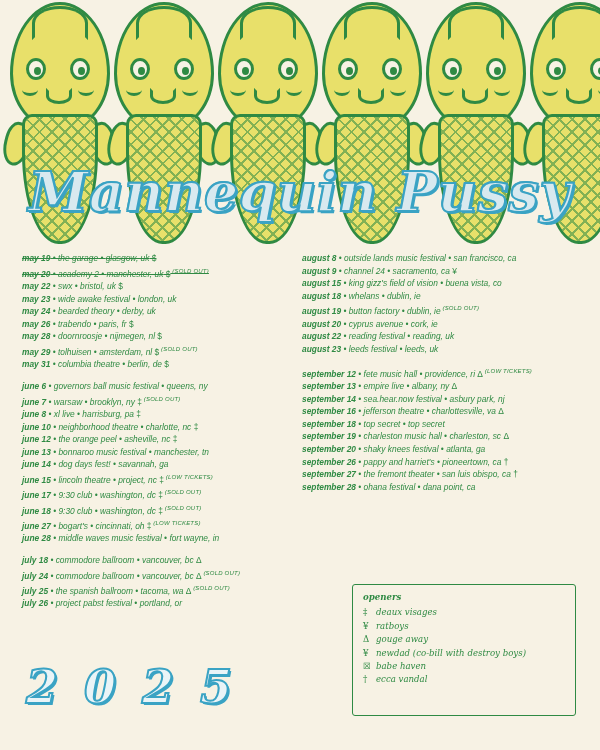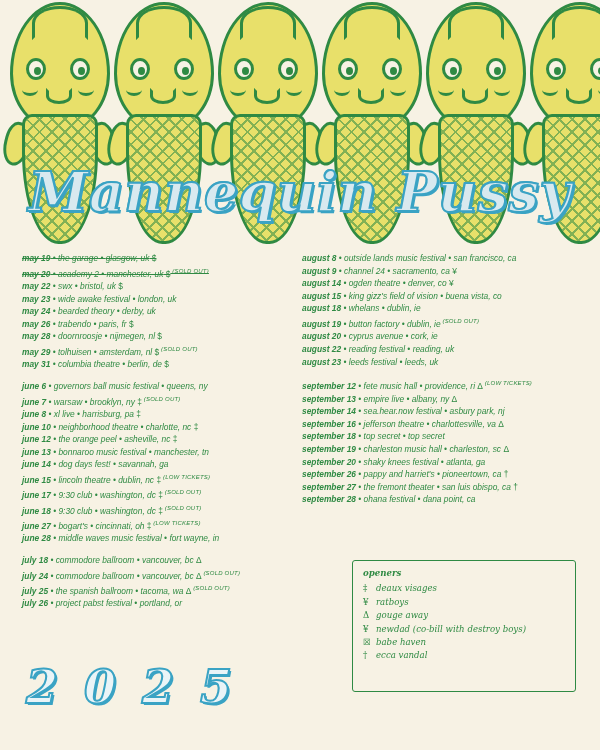--- a/index.html
+++ b/index.html
@@ -211,21 +211,21 @@
     letter-spacing: 26px;
     color: #eaf4f7;
     -webkit-text-stroke: 2px #3aa3c4;
     text-shadow: 2px 2px 0 #3aa3c4;
   }
 
   
   .openers {
     position: absolute;
     left: 352px;
-    top: 560px;
+    top: 584px;
     width: 224px;
     height: 132px;
     border: 1.5px solid #2f8a43;
     border-radius: 3px;
     box-sizing: border-box;
     padding: 6px 10px;
     color: #2f8a43;
     font-size: 8.6px;
     line-height: 13.4px;
     font-style: italic;
@@ -348,38 +348,37 @@
           <div class="row"><span class="date">may 31</span><span> • </span><span>columbia theatre</span><span> • </span><span>berlin, de</span><span class="sym"> $</span></div>
         </div>
         <div class="group">
           <div class="row"><span class="date">june 6</span><span> • </span><span>governors ball music festival</span><span> • </span><span>queens, ny</span></div>
           <div class="row"><span class="date">june 7</span><span> • </span><span>warsaw</span><span> • </span><span>brooklyn, ny</span><span class="sym"> ‡</span><span class="tag"> (SOLD OUT)</span></div>
           <div class="row"><span class="date">june 8</span><span> • </span><span>xl live</span><span> • </span><span>harrisburg, pa</span><span class="sym"> ‡</span></div>
           <div class="row"><span class="date">june 10</span><span> • </span><span>neighborhood theatre</span><span> • </span><span>charlotte, nc</span><span class="sym"> ‡</span></div>
           <div class="row"><span class="date">june 12</span><span> • </span><span>the orange peel</span><span> • </span><span>asheville, nc</span><span class="sym"> ‡</span></div>
           <div class="row"><span class="date">june 13</span><span> • </span><span>bonnaroo music festival</span><span> • </span><span>manchester, tn</span></div>
           <div class="row"><span class="date">june 14</span><span> • </span><span>dog days fest!</span><span> • </span><span>savannah, ga</span></div>
-          <div class="row"><span class="date">june 15</span><span> • </span><span>lincoln theatre</span><span> • </span><span>dublin, nc</span><span class="sym"> ‡</span><span class="tag"> (LOW TICKETS)</span></div>
+          <div class="row"><span class="date">june 15</span><span> • </span><span>lincoln theatre</span><span> • </span><span>project, nc</span><span class="sym"> ‡</span><span class="tag"> (LOW TICKETS)</span></div>
           <div class="row"><span class="date">june 17</span><span> • </span><span>9:30 club</span><span> • </span><span>washington, dc</span><span class="sym"> ‡</span><span class="tag"> (SOLD OUT)</span></div>
           <div class="row"><span class="date">june 18</span><span> • </span><span>9:30 club</span><span> • </span><span>washington, dc</span><span class="sym"> ‡</span><span class="tag"> (SOLD OUT)</span></div>
           <div class="row"><span class="date">june 27</span><span> • </span><span>bogart's</span><span> • </span><span>cincinnati, oh</span><span class="sym"> ‡</span><span class="tag"> (LOW TICKETS)</span></div>
           <div class="row"><span class="date">june 28</span><span> • </span><span>middle waves music festival</span><span> • </span><span>fort wayne, in</span></div>
         </div>
         <div class="group">
           <div class="row"><span class="date">july 18</span><span> • </span><span>commodore ballroom</span><span> • </span><span>vancouver, bc</span><span class="sym"> Δ</span></div>
           <div class="row"><span class="date">july 24</span><span> • </span><span>commodore ballroom</span><span> • </span><span>vancouver, bc</span><span class="sym"> Δ</span><span class="tag"> (SOLD OUT)</span></div>
           <div class="row"><span class="date">july 25</span><span> • </span><span>the spanish ballroom</span><span> • </span><span>tacoma, wa</span><span class="sym"> Δ</span><span class="tag"> (SOLD OUT)</span></div>
           <div class="row"><span class="date">july 26</span><span> • </span><span>project pabst festival</span><span> • </span><span>portland, or</span></div>
         </div>
       </div>
     <div class="col right" id="col-right">
         <div class="group">
           <div class="row"><span class="date">august 8</span><span> • </span><span>outside lands music festival</span><span> • </span><span>san francisco, ca</span></div>
           <div class="row"><span class="date">august 9</span><span> • </span><span>channel 24</span><span> • </span><span>sacramento, ca</span><span class="sym"> ¥</span></div>
-          <div class="row"><span class="date">august 14</span><span> • </span><span>ogden theatre</span><span> • </span><span>denver, co</span><span class="sym"> ¥</span></div>
           <div class="row"><span class="date">august 15</span><span> • </span><span>king gizz's field of vision</span><span> • </span><span>buena vista, co</span></div>
           <div class="row"><span class="date">august 18</span><span> • </span><span>whelans</span><span> • </span><span>dublin, ie</span></div>
           <div class="row"><span class="date">august 19</span><span> • </span><span>button factory</span><span> • </span><span>dublin, ie</span><span class="tag"> (SOLD OUT)</span></div>
           <div class="row"><span class="date">august 20</span><span> • </span><span>cyprus avenue</span><span> • </span><span>cork, ie</span></div>
           <div class="row"><span class="date">august 22</span><span> • </span><span>reading festival</span><span> • </span><span>reading, uk</span></div>
           <div class="row"><span class="date">august 23</span><span> • </span><span>leeds festival</span><span> • </span><span>leeds, uk</span></div>
         </div>
         <div class="group">
           <div class="row"><span class="date">september 12</span><span> • </span><span>fete music hall</span><span> • </span><span>providence, ri</span><span class="sym"> Δ</span><span class="tag"> (LOW TICKETS)</span></div>
           <div class="row"><span class="date">september 13</span><span> • </span><span>empire live</span><span> • </span><span>albany, ny</span><span class="sym"> Δ</span></div>

